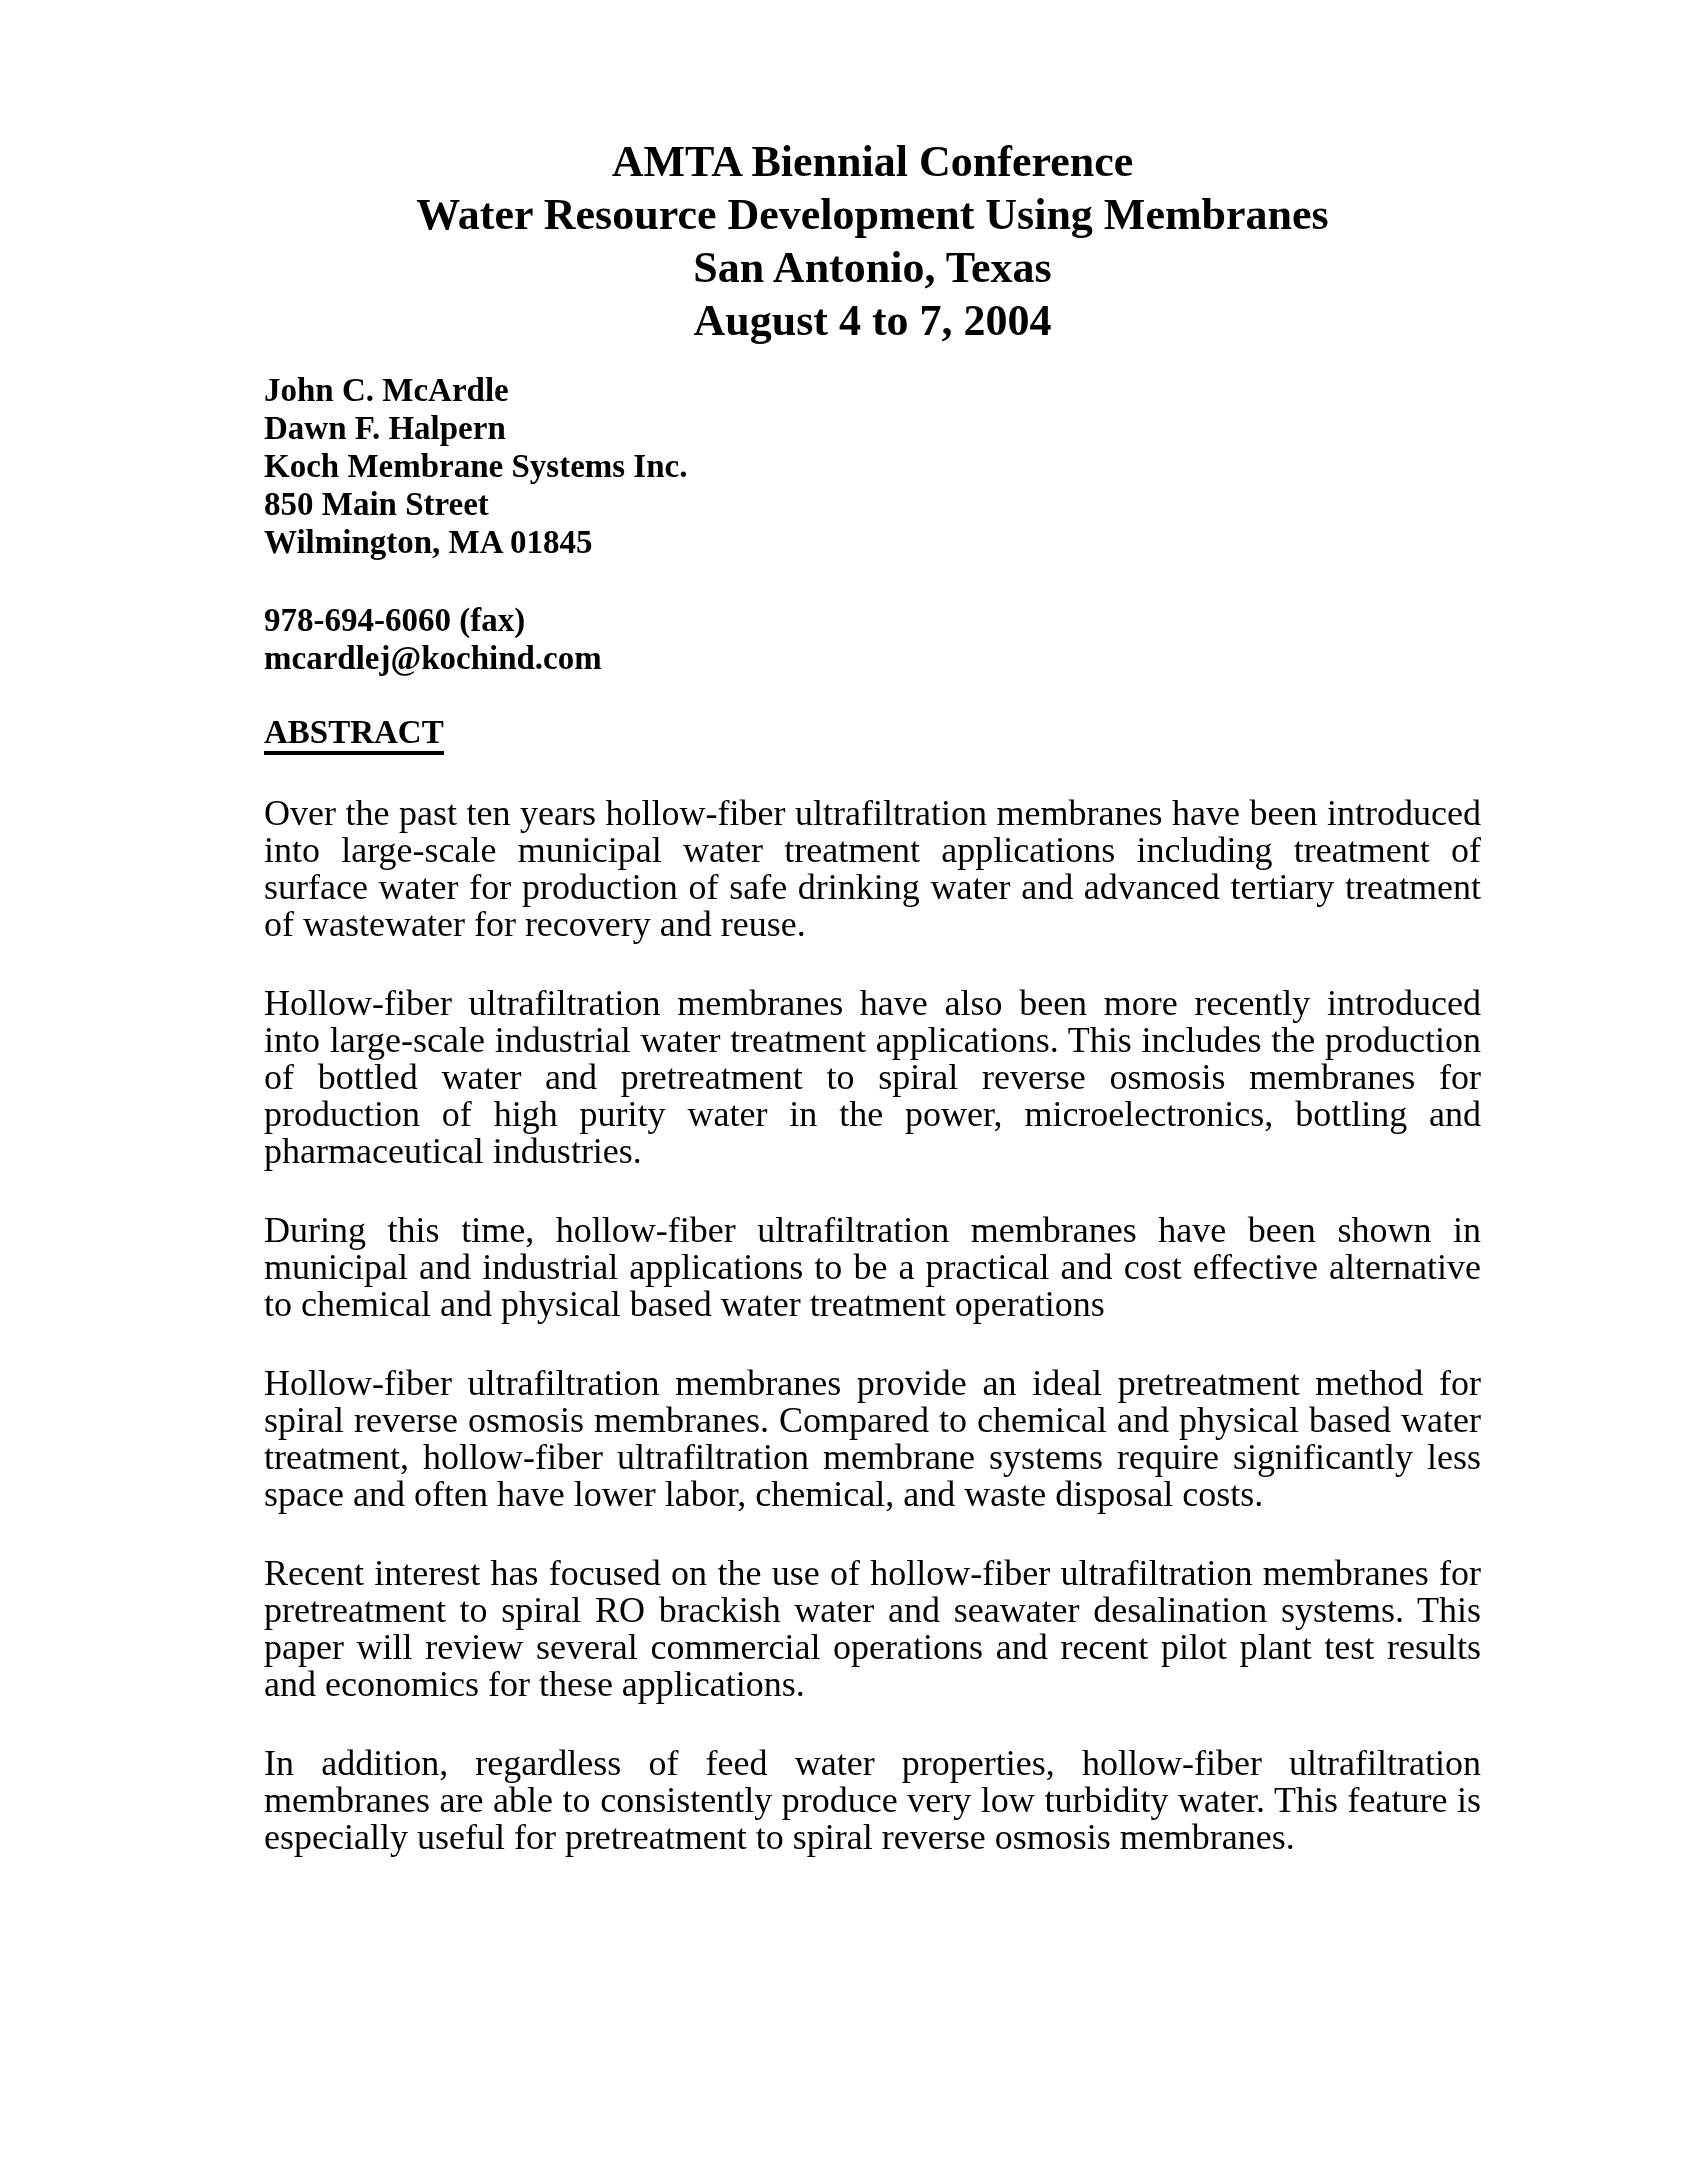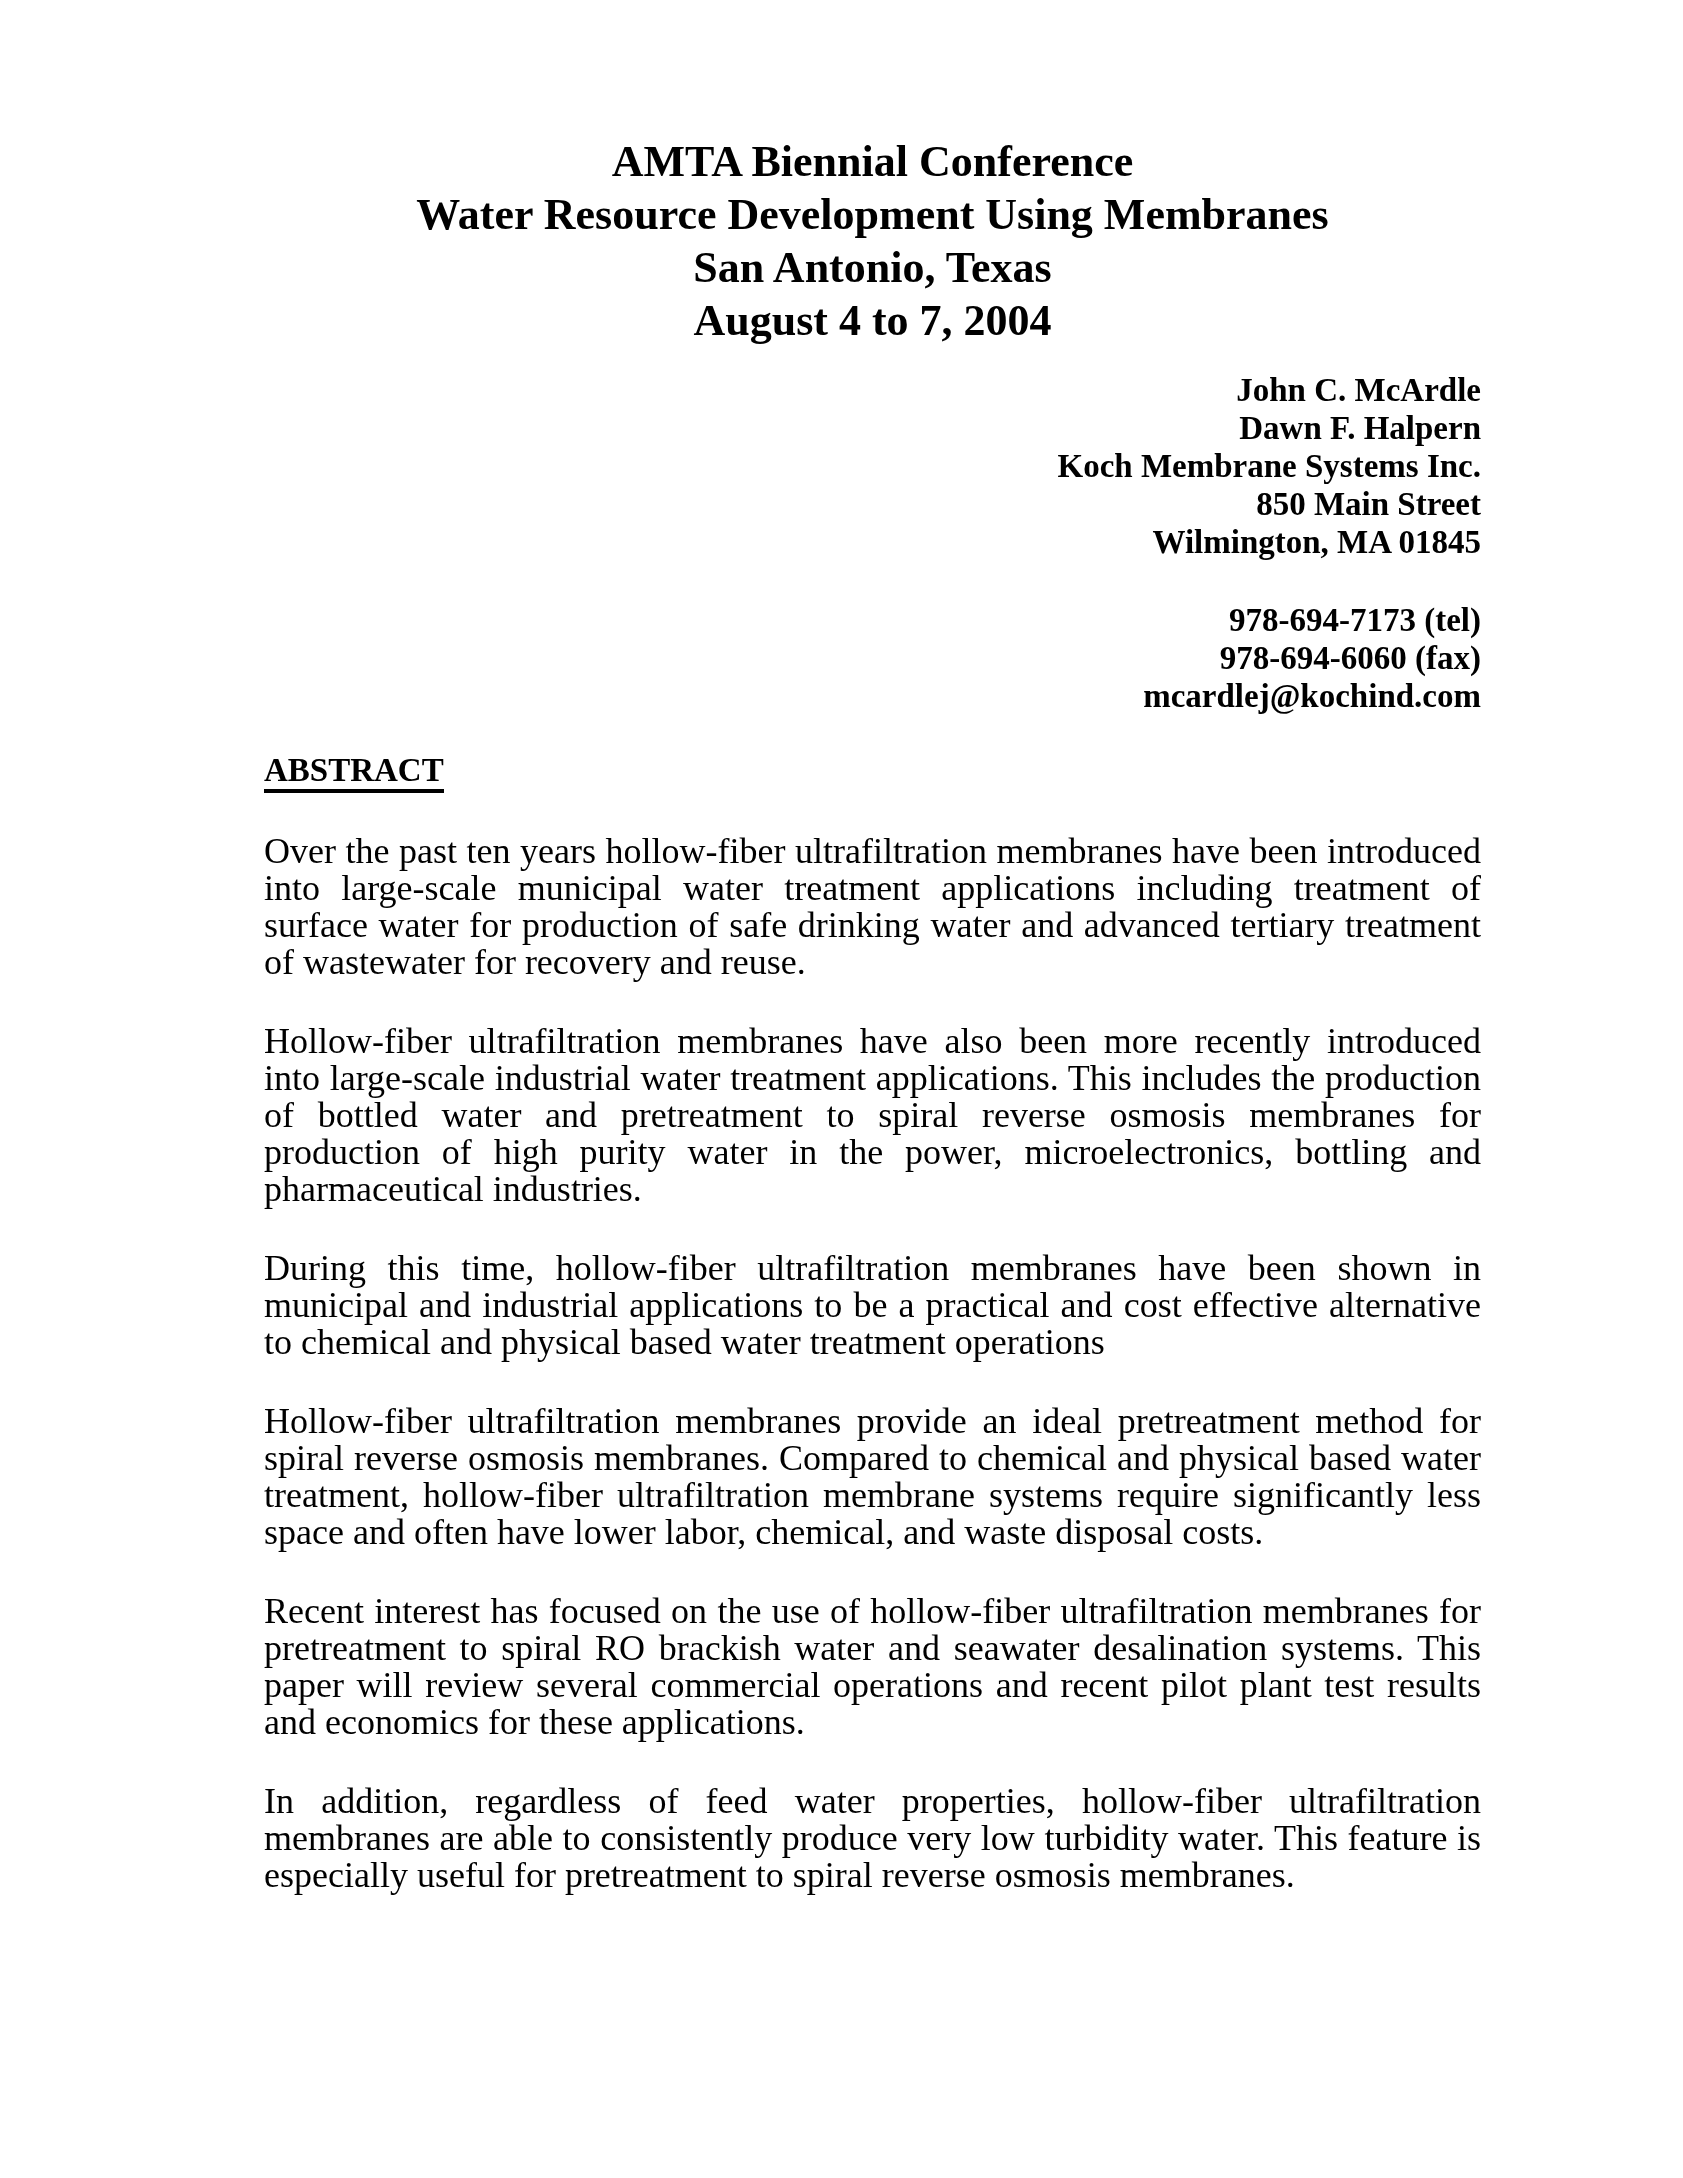--- a/index.html
+++ b/index.html
@@ -22,21 +22,21 @@
   .conf-header, .paper-title {
     text-align: center;
     font-weight: bold;
     font-size: 44px;
     line-height: 53px;
   }
   .paper-title {
     margin-top: 40px;
   }
   .center-block {
-    text-align: right;
+    text-align: left;
     font-weight: bold;
     font-size: 33px;
     line-height: 38px;
   }
   .authors-block {
     margin-top: 24px;
   }
   .contact-block {
     margin-top: 40px;
   }
@@ -77,21 +77,20 @@
 
   <section class="center-block authors-block">
     <div>John C. McArdle</div>
     <div>Dawn F. Halpern</div>
     <div>Koch Membrane Systems Inc.</div>
     <div>850 Main Street</div>
     <div>Wilmington, MA 01845</div>
   </section>
 
   <section class="center-block contact-block">
-    <div>978-694-7173 (tel)</div>
     <div>978-694-6060 (fax)</div>
     <div>mcardlej@kochind.com</div>
   </section>
 
   <section class="abstract-section">
     <div>
       <span class="abstract-heading">ABSTRACT</span>
     </div>
     <p class="first-para">Over the past ten years hollow-fiber ultrafiltration membranes have been introduced into large-scale municipal water treatment applications including treatment of surface water for production of safe drinking water and advanced tertiary treatment of wastewater for recovery and reuse.</p>
     <p>Hollow-fiber ultrafiltration membranes have also been more recently introduced into large-scale industrial water treatment applications.  This includes the production of bottled water and pretreatment to spiral reverse osmosis membranes for production of high purity water in the power, microelectronics, bottling and pharmaceutical industries.</p>

